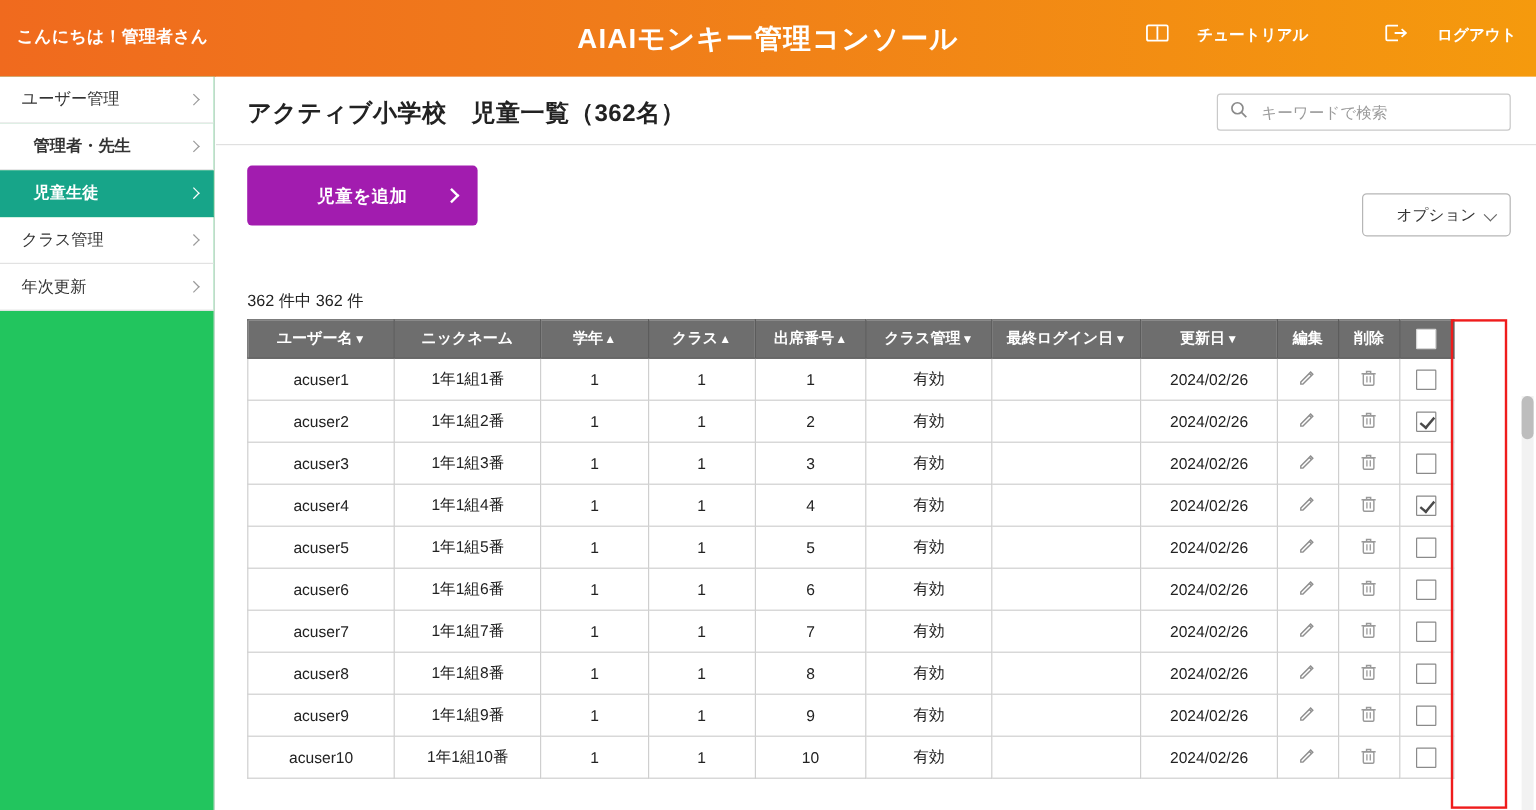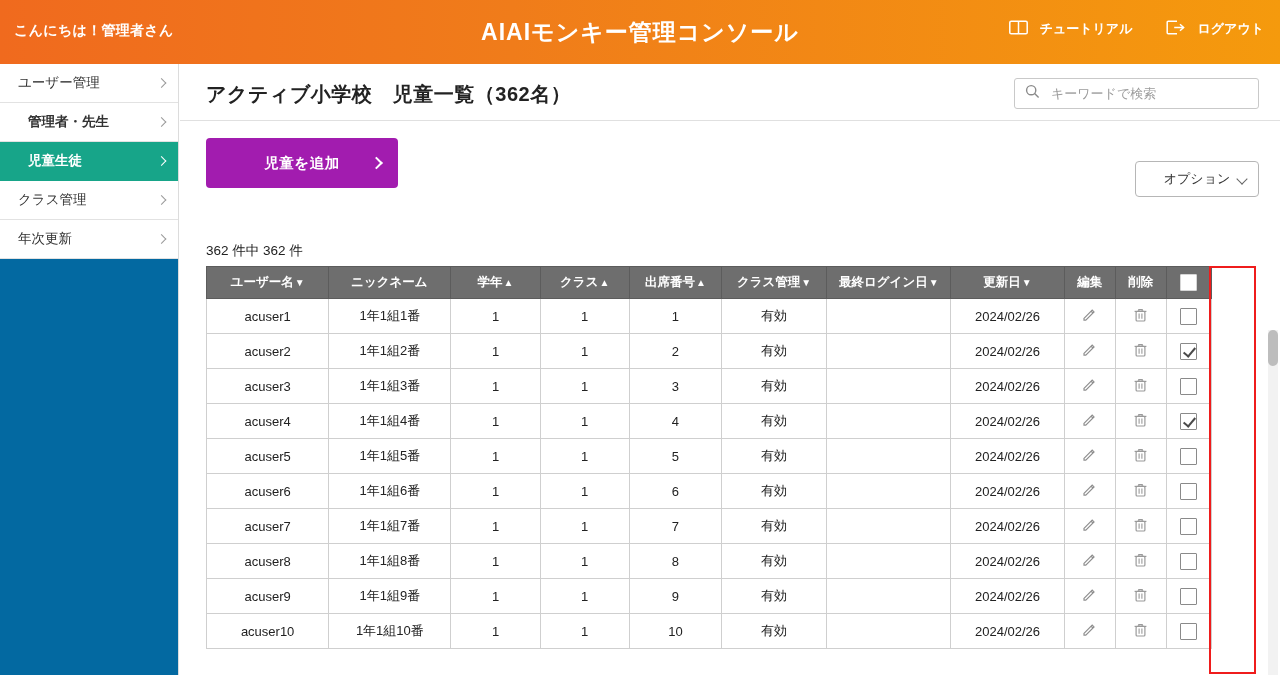--- a/index.html
+++ b/index.html
@@ -33,28 +33,28 @@
     position: absolute; left: 0; right: 0; top: 17px;
     text-align: center;
     font-size: 23px; font-weight: bold;
     letter-spacing: 1px;
   }
   .header-right {
     position: absolute; right: 16px; top: 20px;
     display: flex; align-items: center; gap: 34px;
     font-size: 13px; font-weight: bold;
   }
-  .header-link { display: flex; align-items: center; gap: 12px; cursor: pointer; }
+  .header-link { display: flex; align-items: center; gap: 24px; cursor: pointer; margin-left: 30px; }
   .icon-book, .icon-logout { display: inline-block; }
 
   
   .sidebar {
     position: absolute; top: 64px; left: 0;
     width: 179px; height: 611px;
-    background: #0369a1;
+    background: #22c55e;
     border-right: 1px solid #dcdcdc;
   }
   .side-item {
     position: relative;
     height: 39px;
     display: flex; align-items: center;
     padding-left: 18px;
     font-size: 13.5px;
     color: #333333;
     border-bottom: 1px solid #e2e2e2;

